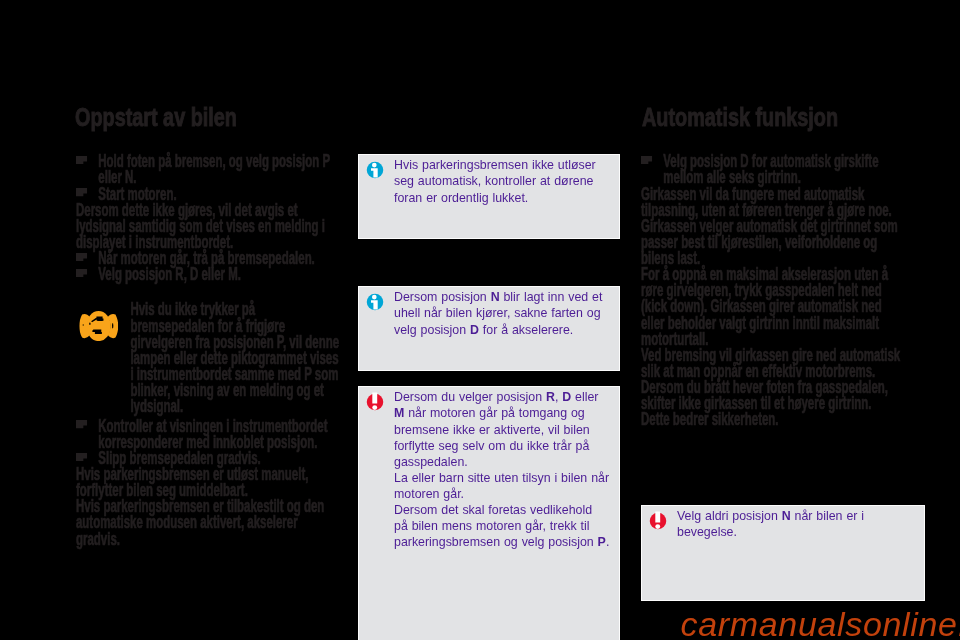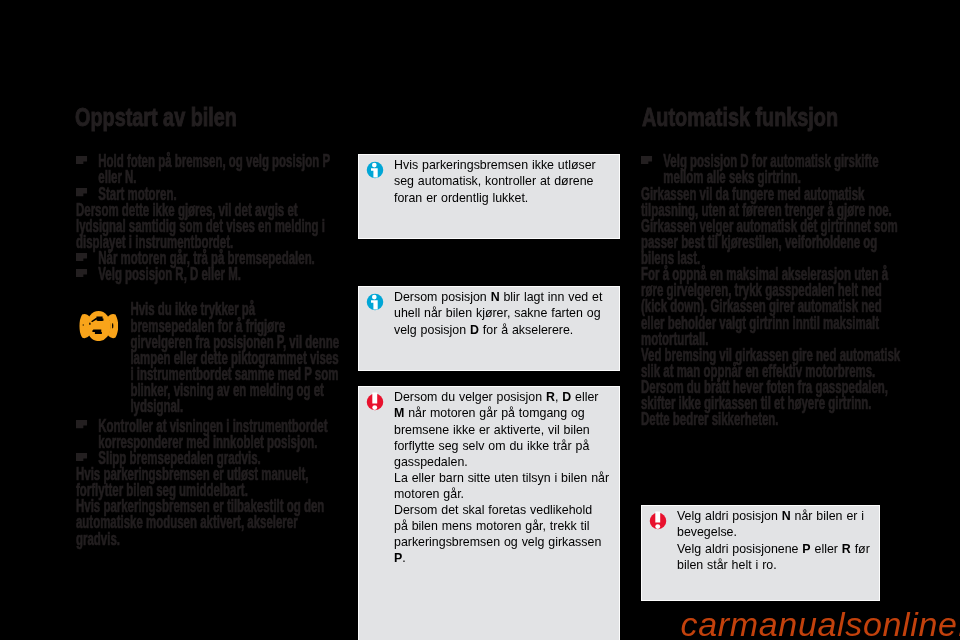--- a/index.html
+++ b/index.html
@@ -22,21 +22,21 @@
   .col .mk{position:absolute;left:-0.1px;top:2.8px;width:17.2px;height:8.2px;}
 
   .pic{position:relative;margin-top:19.2px;margin-bottom:3.3px;}
   .pic .picicon{position:absolute;left:4.57px;top:9.65px;width:59.36px;height:30.1px;}
   .pic .pictxt{display:block;margin-left:82.8px;width:320px;}
 
   
   .box{position:absolute;background:#e2e3e5;box-sizing:border-box;
        border:1px solid #fcfcfc;}
   .box .bi{position:absolute;left:5.9px;top:5.4px;width:20px;height:20px;overflow:visible;}
-  .box .bt{position:absolute;left:35px;top:2.4px;right:9.5px;color:#000000;
+  .box .bt{position:absolute;left:35px;top:2.4px;right:9.5px;color:#4c1d95;
            font-size:12.4px;line-height:16.1px;font-weight:normal;word-spacing:0.45px;}
   #box3 .bt{right:3px;}
   .box .bt p{margin:0;}
   .box .bt b{font-weight:bold;}
 
   .wm{position:absolute;color:#c2410c;font-size:34px;white-space:nowrap;line-height:26px;letter-spacing:0.66px;font-style:italic;}
 </style>
 </head>
 <body>
 
@@ -122,29 +122,28 @@
     </div>
   <div class="box" id="box2" style="left:358px;top:386px;width:262px;height:256px">
       <svg class="bi" viewBox="0 0 20 20" xmlns="http://www.w3.org/2000/svg">
         <circle cx="10" cy="10" r="8.25" fill="#e8112d"></circle>
         <path fill="#fff" d="M7.3 0.5 h4.9 v11.0 h-4.9 z"></path>
         <circle cx="9.75" cy="15.6" r="2.45" fill="#fff"></circle>
       </svg>
       <div class="bt">
         <p><span>Dersom du velger posisjon </span><b>R</b><span>, </span><b>D</b><span> eller </span><b>M</b><span> når motoren går på tomgang og bremsene ikke er aktiverte, vil bilen forflytte seg selv om du ikke trår på gasspedalen.</span></p>
         <p><span>La eller barn sitte uten tilsyn i bilen når motoren går.</span></p>
-        <p><span>Dersom det skal foretas vedlikehold på bilen mens motoren går, trekk til parkeringsbremsen og velg girkassen </span><b>P</b><span>.</span></p>
+        <p><span>Dersom det skal foretas vedlikehold på bilen mens motoren går, trekk til parkeringsbremsen og velg posisjon </span><b>P</b><span>.</span></p>
       </div>
     </div>
-  <div class="box" id="box3" style="left:641px;top:505px;width:239px;height:95.5px">
+  <div class="box" id="box3" style="left:641px;top:505px;width:284px;height:95.5px">
       <svg class="bi" viewBox="0 0 20 20" xmlns="http://www.w3.org/2000/svg">
         <circle cx="10" cy="10" r="8.25" fill="#e8112d"></circle>
         <path fill="#fff" d="M7.3 0.5 h4.9 v11.0 h-4.9 z"></path>
         <circle cx="9.75" cy="15.6" r="2.45" fill="#fff"></circle>
       </svg>
       <div class="bt">
         <p><span>Velg aldri posisjon </span><b>N</b><span> når bilen er i bevegelse.</span></p>
-        <p><span>Velg aldri posisjonene </span><b>P</b><span> eller </span><b>R</b><span> før bilen står helt i ro.</span></p>
       </div>
     </div>
 
   <div class="wm" style="left:680.6px;top:610.8px">carmanualsonline.info</div>
 </div>
 
 </body></html>

